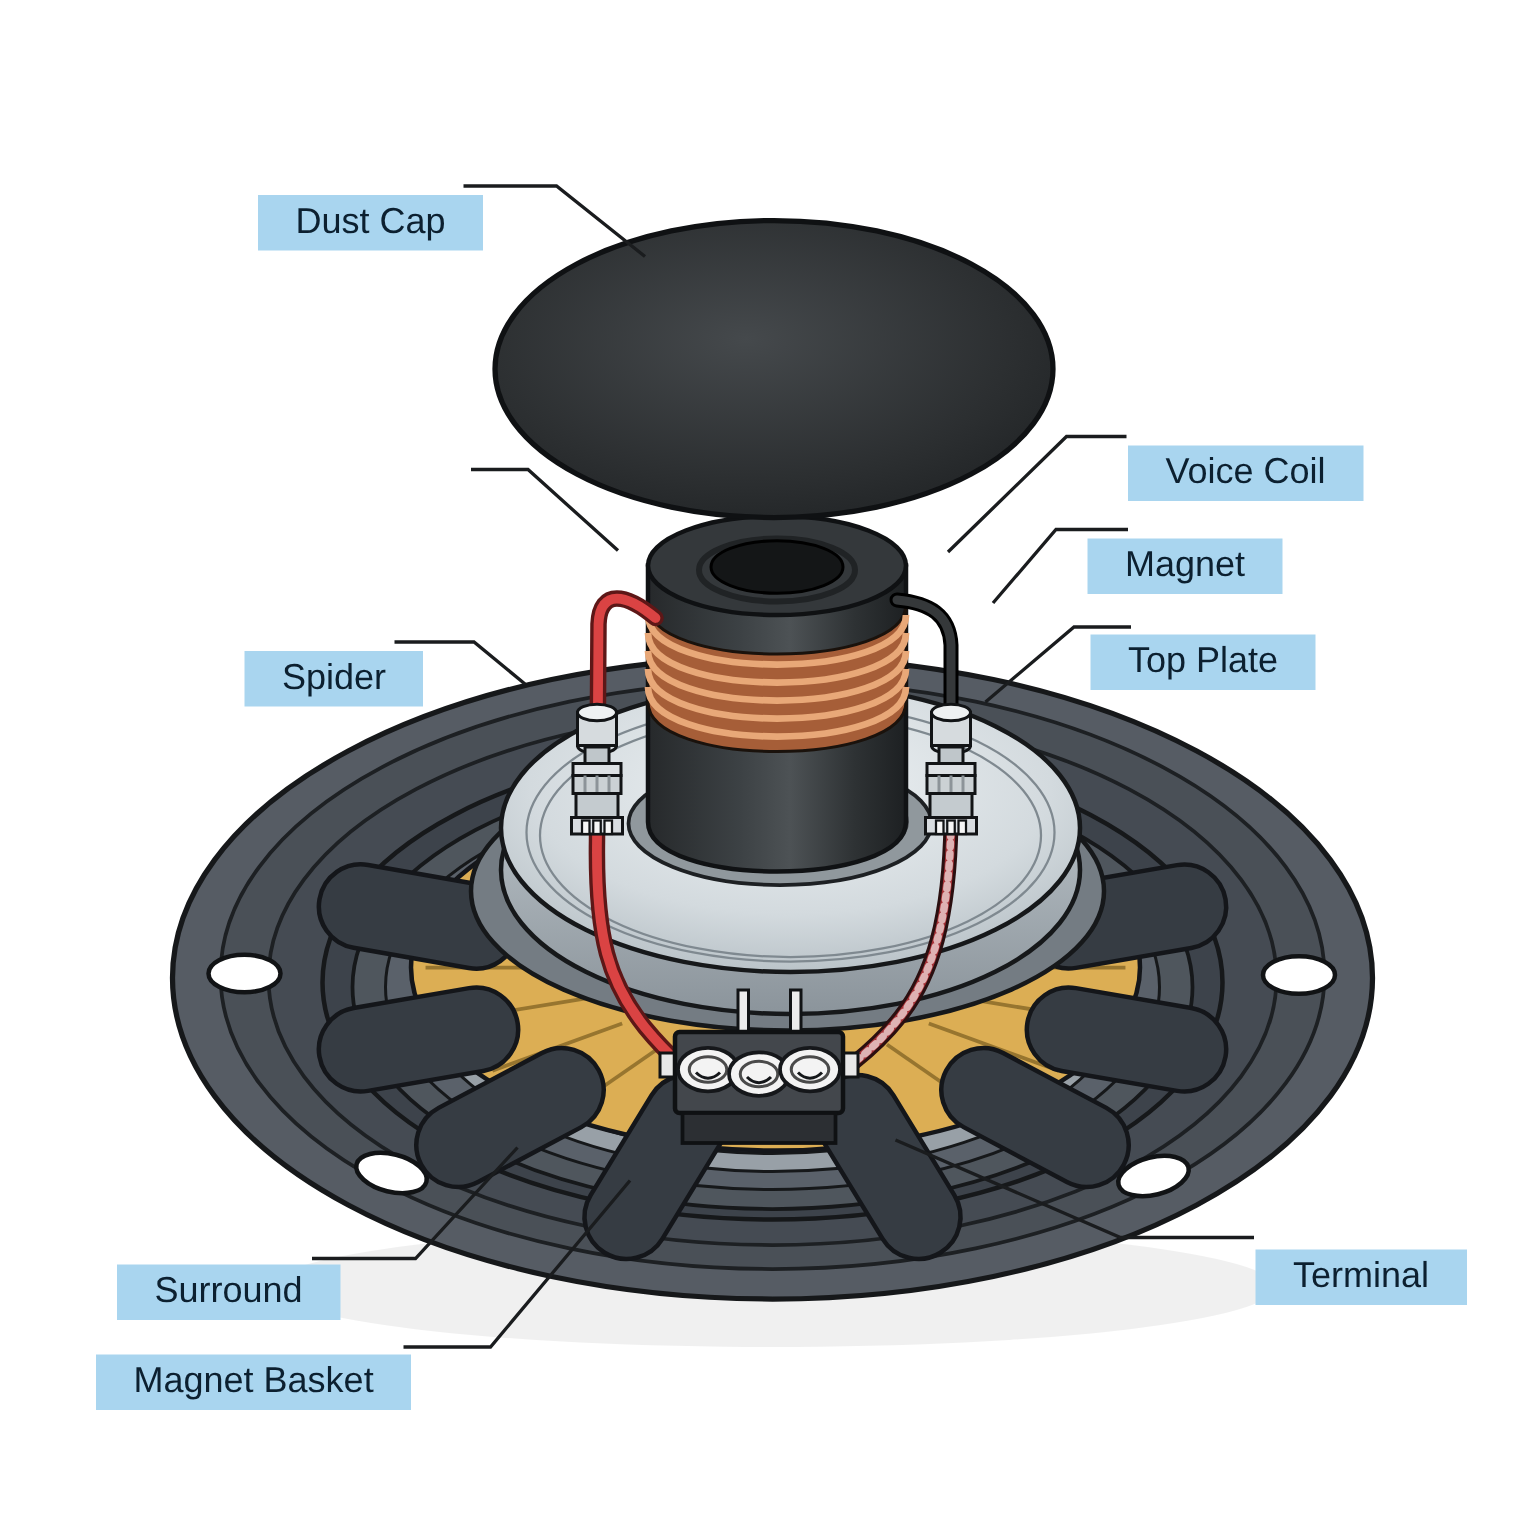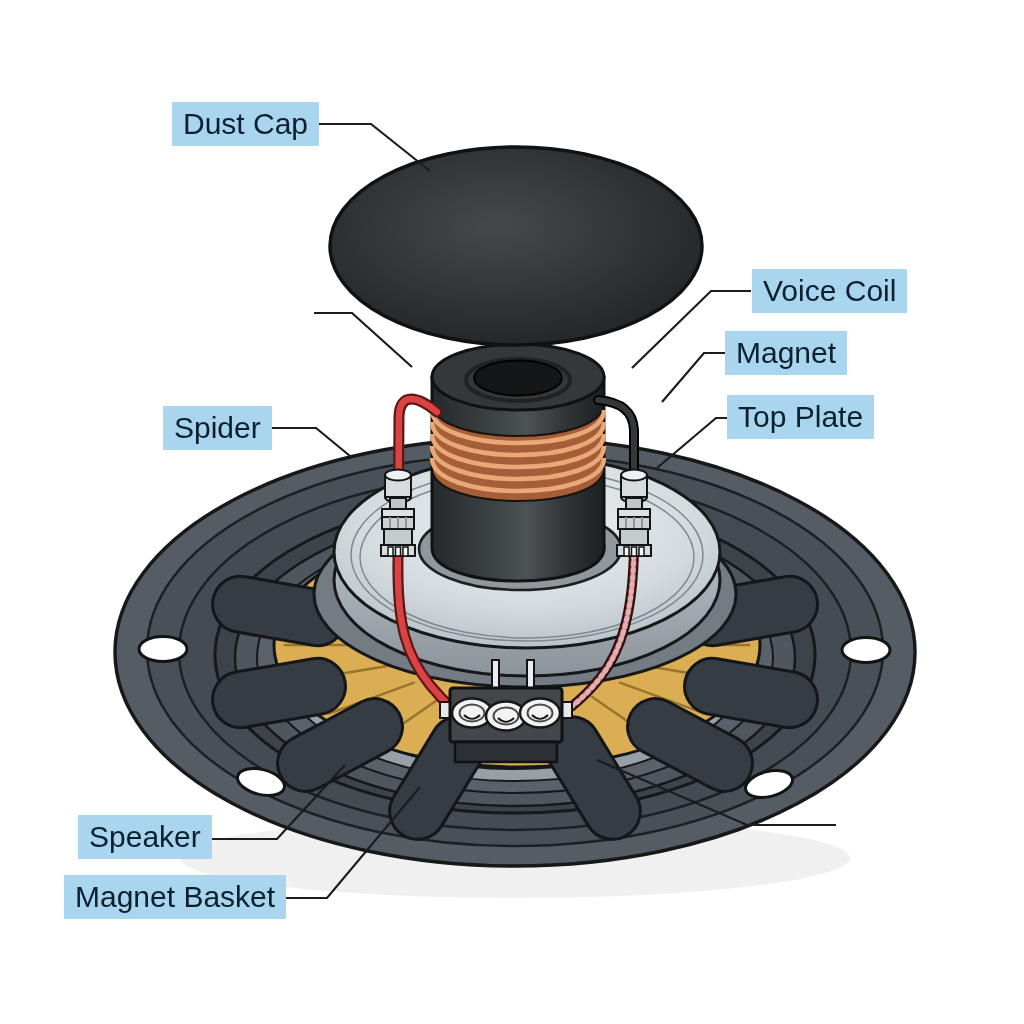--- a/index.html
+++ b/index.html
@@ -3,24 +3,25 @@
 <meta charset="utf-8">
 <style>
   html,body{margin:0;padding:0;background:#fff;}
   .stage{position:relative;width:1024px;height:1024px;background:#fff;overflow:hidden;
          font-family:"Liberation Sans",sans-serif;}
   svg{position:absolute;left:0;top:0;}
   .label{
     position:absolute;
     background:var(--label-bg,#a9d5ef);
     color:var(--label-text,#0c2030);
-    font-size:30px;
+    font-size:24px;
     line-height:1.2;
-    padding:4px 11px;
+    padding:4px 25px;
     white-space:nowrap;
+    margin-top:28px;
   }
   .lbl-dust-cap{left:172px;top:102px;}
   .lbl-cone{left:73px;top:290px;}
   .lbl-spider{left:163px;top:406px;}
   .lbl-voice-coil{left:752px;top:269px;}
   .lbl-magnet{left:725px;top:331px;}
   .lbl-top-plate{left:727px;top:395px;}
   .lbl-terminal{left:837px;top:805px;}
   .lbl-surround{left:78px;top:815px;}
   .lbl-speaker-basket{left:64px;top:875px;}
@@ -211,16 +212,17 @@
     <path d="M 208 839 L 277 839 L 345 765"></path>
     <path d="M 269 898 L 327 898 L 420 787"></path>
   </g>
 </svg>
 
 <div class="label lbl-dust-cap">Dust Cap</div>
 <div class="label lbl-spider">Spider</div>
 <div class="label lbl-voice-coil">Voice Coil</div>
 <div class="label lbl-magnet">Magnet</div>
 <div class="label lbl-top-plate">Top Plate</div>
-<div class="label lbl-surround">Speaker</div>
+<div class="label lbl-terminal">Terminal</div>
+<div class="label lbl-surround">Surround</div>
 <div class="label lbl-speaker-basket">Magnet Basket</div>
 
 </div>
 
 </body></html>

